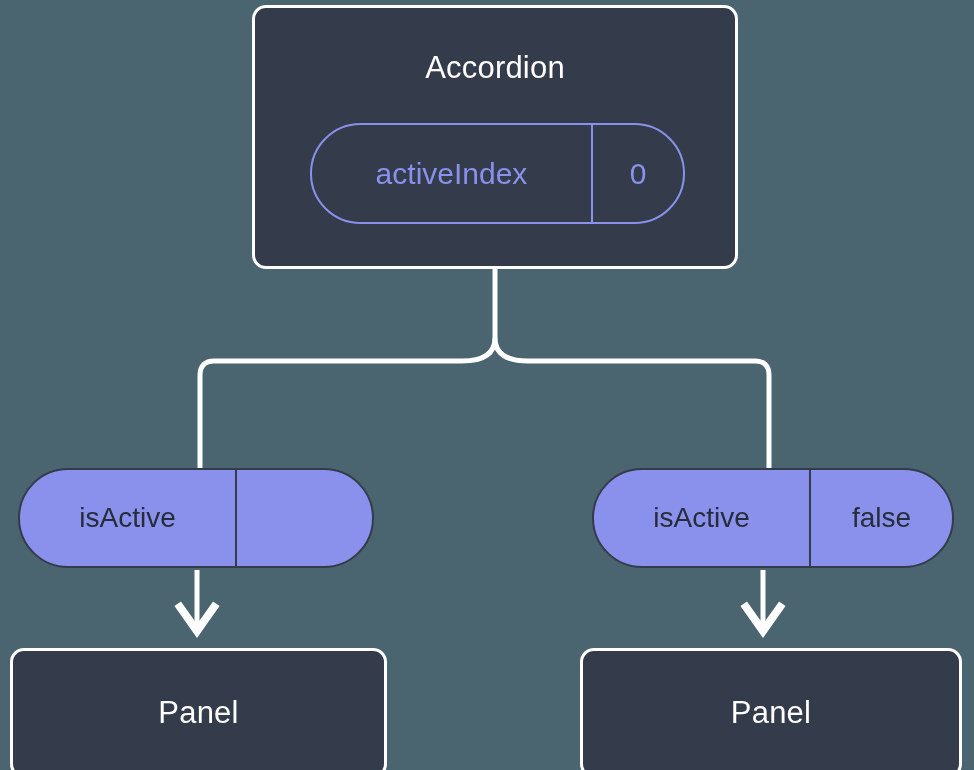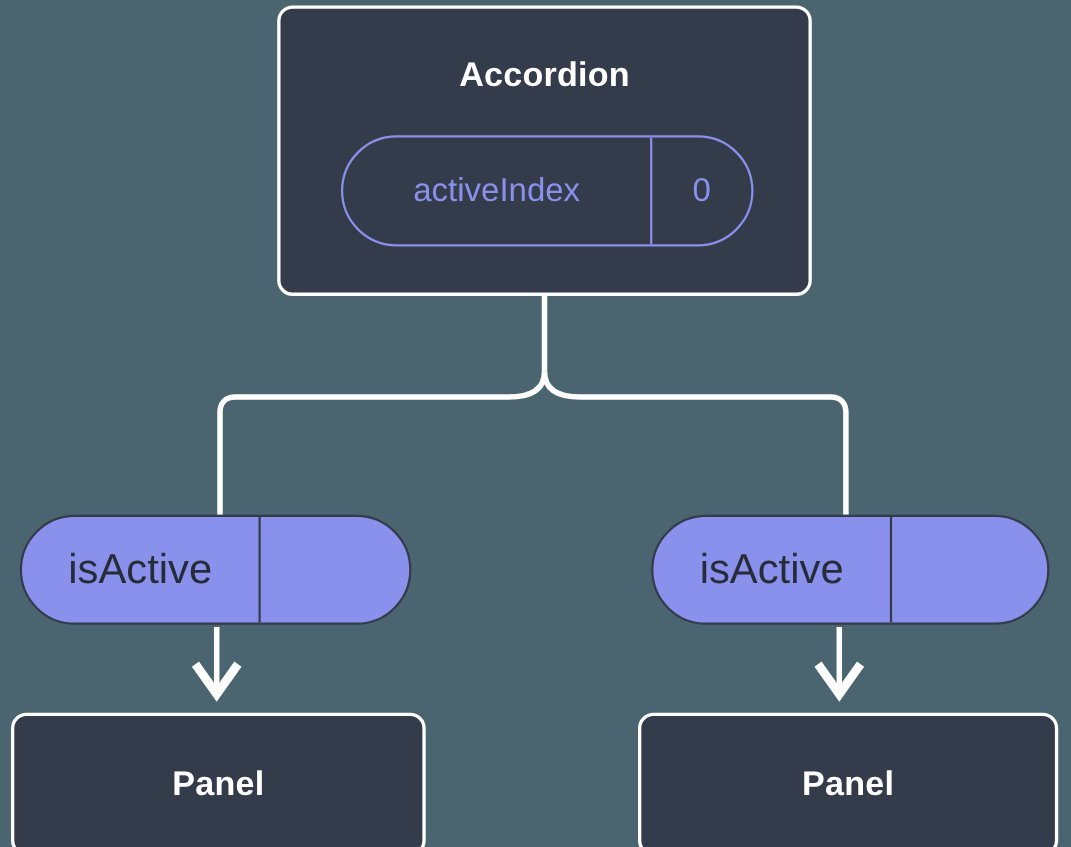--- a/index.html
+++ b/index.html
@@ -36,21 +36,21 @@
     border: 3px solid #ffffff;
     border-radius: 14px;
   }
   .node-title {
     position: absolute;
     left: 0;
     right: 0;
     text-align: center;
     color: #ffffff;
     font-size: 31px;
-    font-weight: 700;
+    font-weight: 400;
     letter-spacing: 0.2px;
     white-space: nowrap;
   }
 
   
   #accordion-node {
     left: 252px;
     top: 5px;
     width: 486px;
     height: 264px;
@@ -102,21 +102,21 @@
     border: 2px solid #343b4a;
     border-radius: 52px;
     overflow: hidden;
   }
   .prop-pill .pill-key,
   .prop-pill .pill-val {
     display: flex;
     align-items: center;
     justify-content: center;
     color: #262c38;
-    font-size: 38px;
+    font-size: 28px;
     white-space: nowrap;
   }
   .prop-pill .pill-key {
     border-right: 2px solid #343b4a;
   }
   .prop-pill .pill-val {
     flex: 1 1 auto;
   }
 
   #pill-left {
@@ -187,20 +187,21 @@
       <div class="pill-val">0</div>
     </div>
   </div>
 
   <div class="prop-pill" id="pill-left">
     <div class="pill-key">isActive</div>
   </div>
 
   <div class="prop-pill" id="pill-right">
     <div class="pill-key">isActive</div>
+    <div class="pill-val">false</div>
   </div>
 
   <div class="node-box" id="panel-left">
     <div class="node-title">Panel</div>
   </div>
 
   <div class="node-box" id="panel-right">
     <div class="node-title">Panel</div>
   </div>
 

